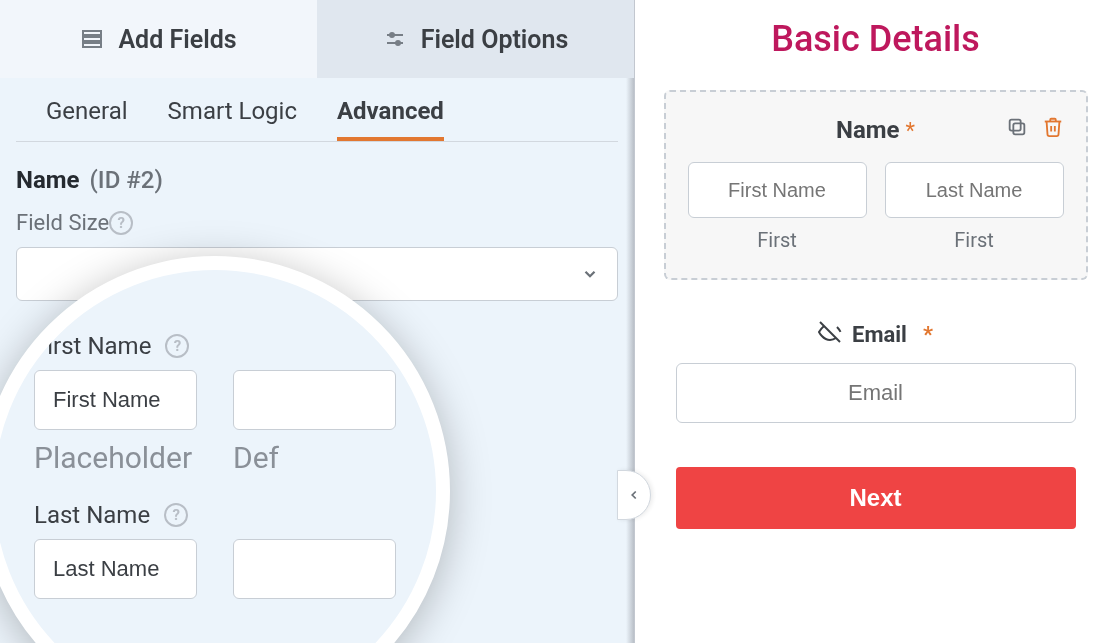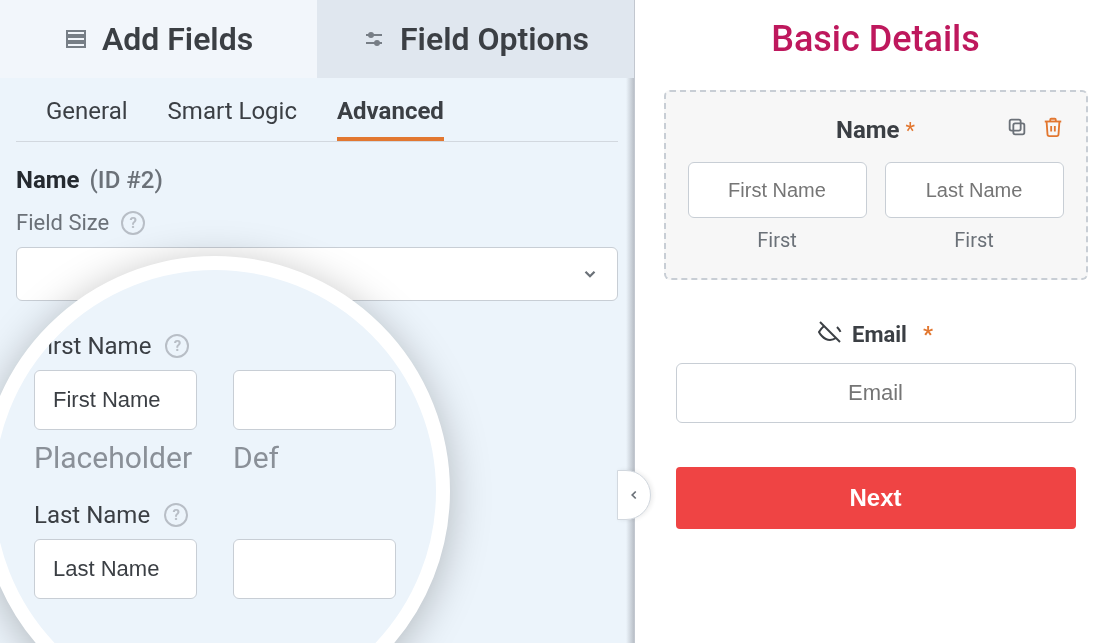--- a/index.html
+++ b/index.html
@@ -21,21 +21,21 @@
     width: 100%;
     background: #e0e7ef;
     height: 78px;
   }
   .tabs-top .tab {
     flex: 1;
     display: flex;
     align-items: center;
     justify-content: center;
     gap: 14px;
-    font-size: 32px;
+    font-size: 25px;
     color: #3b3f44;
     font-weight: 600;
     background: #e0e7ef;
     cursor: pointer;
   }
   .tabs-top .tab.inactive {
     background: #f2f6fb;
   }
   .tab-icon svg { width: 24px; height: 24px; display: block; }
   .tab-icon { color: #777e86; }
@@ -66,21 +66,21 @@
     align-items: baseline;
     gap: 10px;
     padding: 24px 16px 0 16px;
     font-size: 24px;
   }
   .section-head .label { font-weight: 700; color: #252a30; }
   .section-head .idtext { color: #6b7178; font-weight: 500; }
 
   .field-group { padding: 16px 16px 0 16px; }
   .field-size-row {
-    display: flex; align-items: center; gap: 12px; color: #6b7178; font-size: 22px; margin-bottom: 12px;
+    display: flex; align-items: center; color: #6b7178; font-size: 22px; margin-bottom: 12px;
   }
   .help-icon {
     display: inline-flex; align-items: center; justify-content: center;
     width: 24px; height: 24px; border: 2px solid #b8bec6; border-radius: 50%;
     color: #b8bec6; font-size: 15px; font-weight: 700;
   }
   .select-box {
     width: 100%; height: 54px; background: #fff; border: 1px solid #c8ced5; border-radius: 6px;
     display: flex; align-items: center; justify-content: flex-end; padding: 0 18px;
   }

